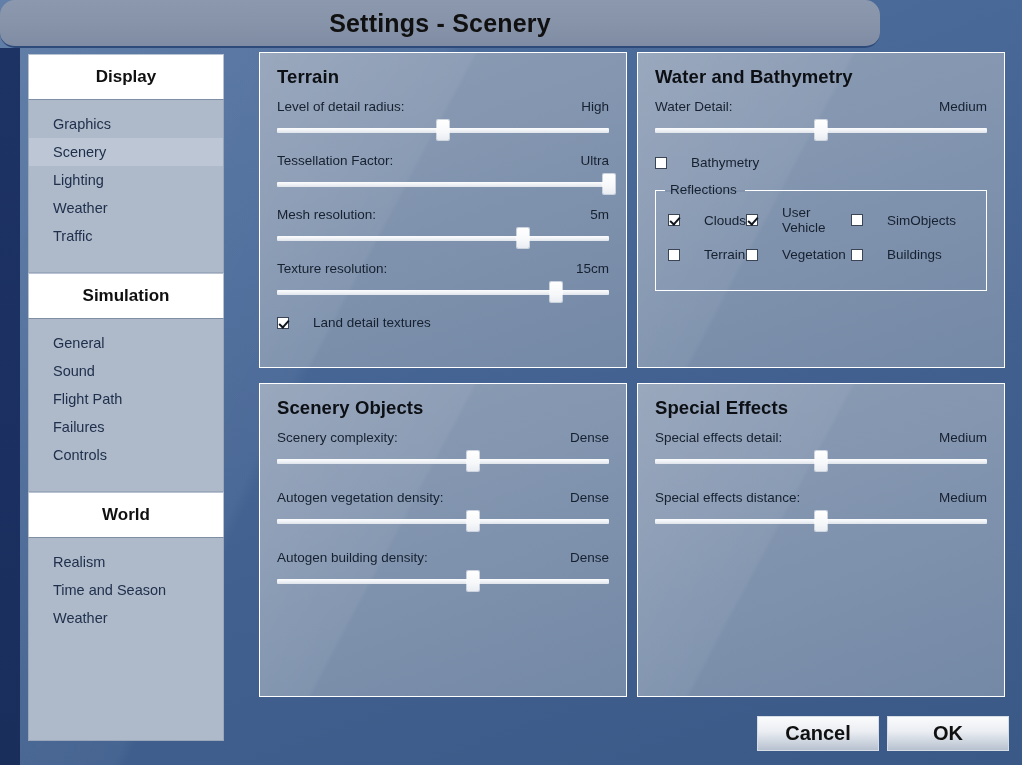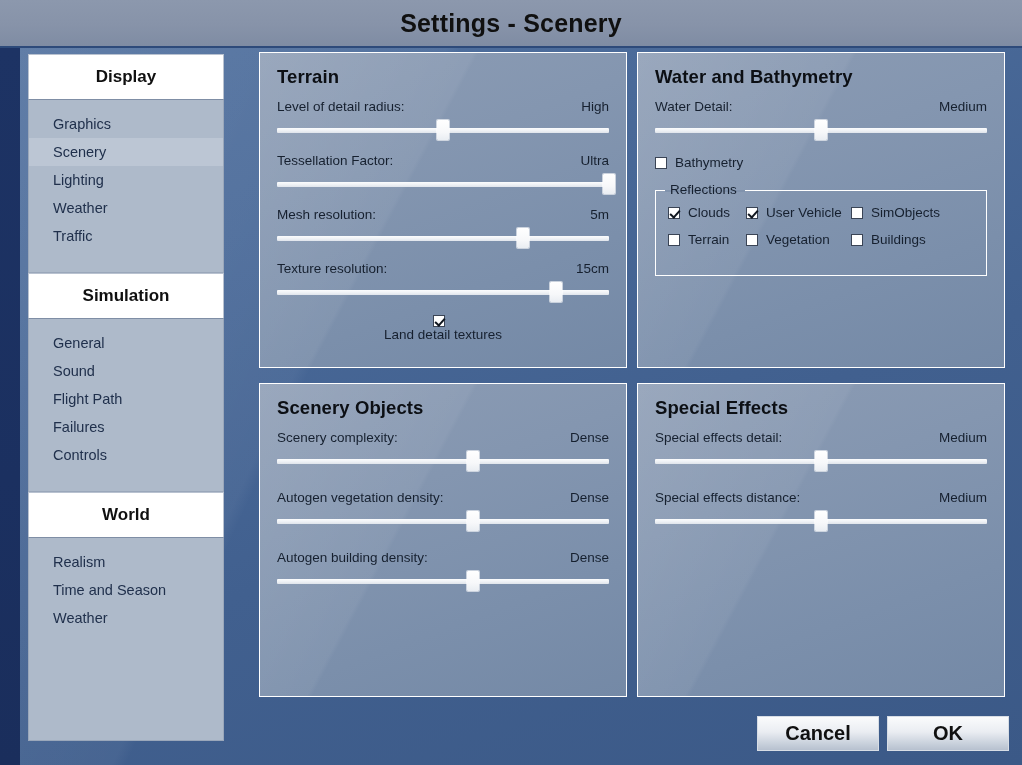--- a/index.html
+++ b/index.html
@@ -12,24 +12,24 @@
   }
   .app{
     position:relative;width:1022px;height:765px;
     background:
       linear-gradient(115deg, rgba(255,255,255,.10) 0%, rgba(255,255,255,.045) 34%, rgba(255,255,255,0) 35%, rgba(255,255,255,0) 100%),
       linear-gradient(160deg,#51719f 0%,#4a6a99 28%,#41608f 60%,#3b5987 100%);
     overflow:hidden;
   }
   
   .titlebar{
-    position:absolute;left:0;top:0;width:1022px;height:46px;
+    position:absolute;left:0;top:0;width:880px;height:46px;
     background:linear-gradient(180deg,#8c98ad 0%,#8793a9 55%,#7f8ca3 100%);
     border-bottom:2px solid #2d4a7a;
-    display:flex;align-items:center;justify-content:center;
+    display:flex;align-items:center;justify-content:center;border-radius:15px;
   }
   .titlebar .title{
     font-size:25px;font-weight:bold;color:#101010;letter-spacing:.2px;
   }
   
   .leftrail{
     position:absolute;left:0;top:48px;width:20px;height:717px;
     background:linear-gradient(180deg,#1b3161 0%,#1c3straight 0%,#1b3161 100%);
     background:linear-gradient(180deg,#1d3364 0%,#1b3060 60%,#1a2e5c 100%);
   }
@@ -96,21 +96,21 @@
   }
   .slider .thumb{
     position:absolute;top:0px;width:12px;height:20px;margin-top:-3px;
     margin-left:-6px;
     background:linear-gradient(180deg,#ffffff 0%,#f7f8fa 60%,#e9edf2 100%);
     border-radius:1px;
     box-shadow:0 0 0 1px rgba(255,255,255,.6);
   }
 
   
-  .cbrow{display:flex;align-items:center;font-size:13.5px;color:#16202f;}
+  .cbrow{display:flex;align-items:center;font-size:13.5px;color:#16202f;gap:16px;}
   .cb{
     width:12px;height:12px;background:#ffffff;border:1px solid #3a4455;
     margin-right:8px;position:relative;box-sizing:border-box;flex:none;
   }
   .cb.checked:after{
     content:"";position:absolute;left:3px;top:0px;width:4px;height:8px;
     border:solid #10161f;border-width:0 2px 2px 0;transform:rotate(42deg);
   }
 
   
@@ -222,21 +222,21 @@
         <div class="labels">
           <span>Texture resolution:</span>
           <span class="value">15cm</span>
         </div>
         <div class="slider">
           <div class="track"></div>
           <div class="thumb" style="left: 84%;"></div>
         </div>
       </div>
 
-      <div class="cbrow" style="margin-top:16px;flex-direction:column;">
+      <div class="cbrow" style="margin-top:16px;">
         <span class="cb checked"></span>
         <span>Land detail textures</span>
       </div>
     </div>
   </div>
 
   <div class="panel" id="panel-water">
     <h2>Water and Bathymetry</h2>
     <div class="content">
 

